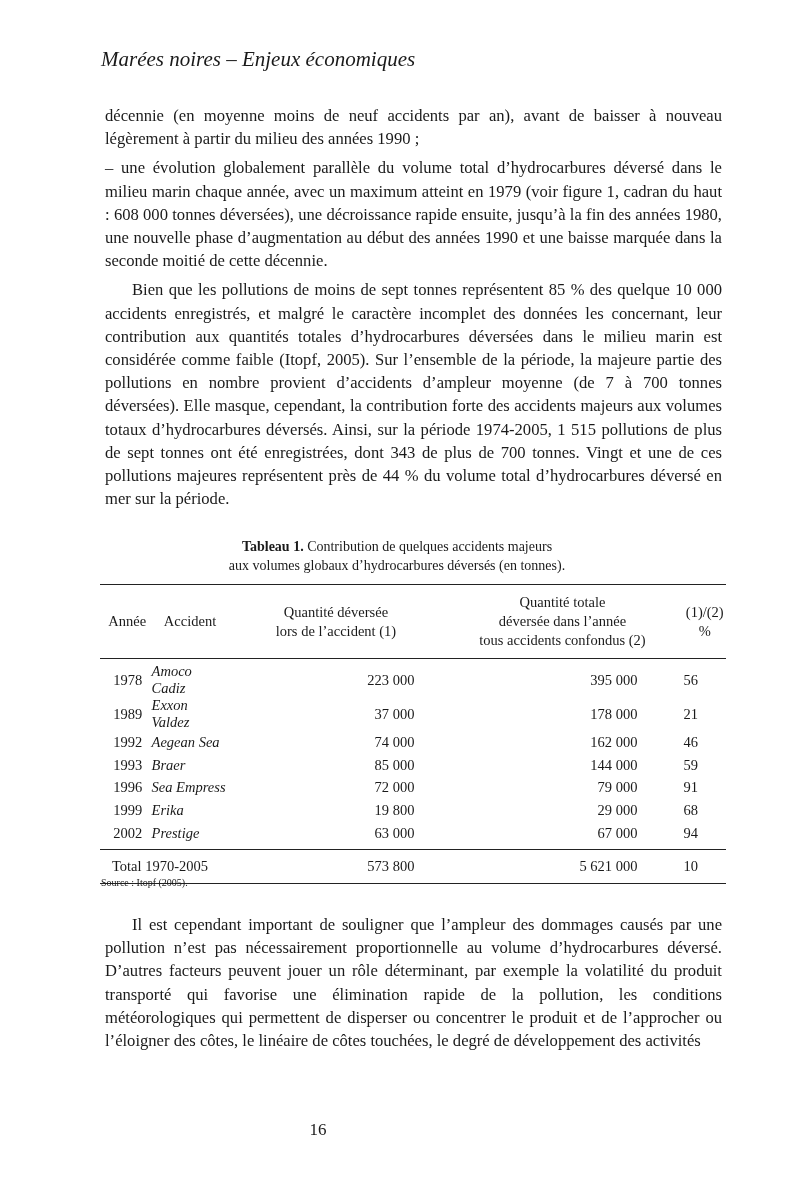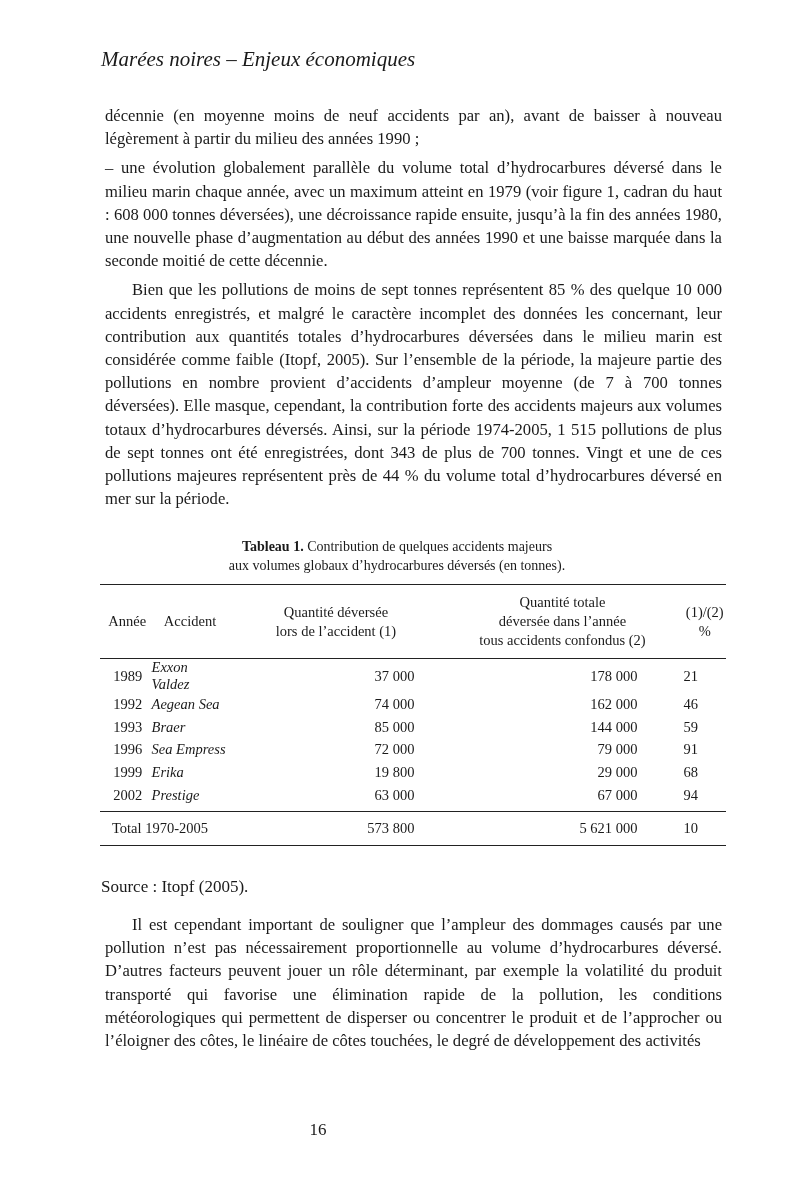--- a/index.html
+++ b/index.html
@@ -28,21 +28,21 @@
   .c-q2 { width: 200px; text-align: right; }
   .c-pct { text-align: right; padding-right: 28px; }
   th.c-acc { font-style: normal; text-align: center; }
   th.c-q1, th.c-q2 { text-align: center; }
   th.c-pct { text-align: center; padding-right: 0; }
   .q1 { display: inline-block; width: 86px; text-align: right; margin-right: 0; }
   .q1-cell { text-align: left; padding-left: 100px; }
   .q2-cell { text-align: left; padding-left: 127px; }
   .q2 { display: inline-block; width: 68px; text-align: right; }
   .total-label { text-align: left; padding-left: 12px; }
-  .source { position: absolute; left: 101px; top: 877px; font-size: 17px; }
+  .source { position: absolute; left: 101px; top: 877px; font-size: 10px; }
   .page-number { position: absolute; left: 0; width: 636px; top: 1120px; text-align: center; font-size: 17px; }
 </style>
 </head>
 <body>
 
 <div class="running-head">Marées noires – Enjeux économiques</div>
 
 <div class="text" style="top:100px;">
   <p>décennie (en moyenne moins de neuf accidents par an), avant de baisser à nouveau légèrement à partir du milieu des années 1990 ;</p>
   <p style="margin-top:6px;">– une évolution globalement parallèle du volume total d’hydrocarbures déversé dans le milieu marin chaque année, avec un maximum atteint en 1979 (voir figure 1, cadran du haut : 608 000 tonnes déversées), une décroissance rapide ensuite, jusqu’à la fin des années 1980, une nouvelle phase d’augmentation au début des années 1990 et une baisse marquée dans la seconde moitié de cette décennie.</p>
@@ -68,20 +68,27 @@
         <div>déversée dans l’année</div>
         <div>tous accidents confondus (2)</div>
       </th>
       <th class="c-pct">
         <div>(1)/(2)</div>
         <div>%</div>
       </th>
     </tr>
   </thead>
   <tbody>
+    <tr class="first">
+      <td class="c-year">1978</td>
+      <td class="c-acc">Amoco Cadiz</td>
+      <td class="c-q1 q1-cell"><span class="q1">223 000</span></td>
+      <td class="c-q2 q2-cell"><span class="q2">395 000</span></td>
+      <td class="c-pct">56</td>
+    </tr>
     <tr>
       <td class="c-year">1989</td>
       <td class="c-acc">Exxon Valdez</td>
       <td class="c-q1 q1-cell"><span class="q1">37 000</span></td>
       <td class="c-q2 q2-cell"><span class="q2">178 000</span></td>
       <td class="c-pct">21</td>
     </tr>
     <tr>
       <td class="c-year">1992</td>
       <td class="c-acc">Aegean Sea</td>

